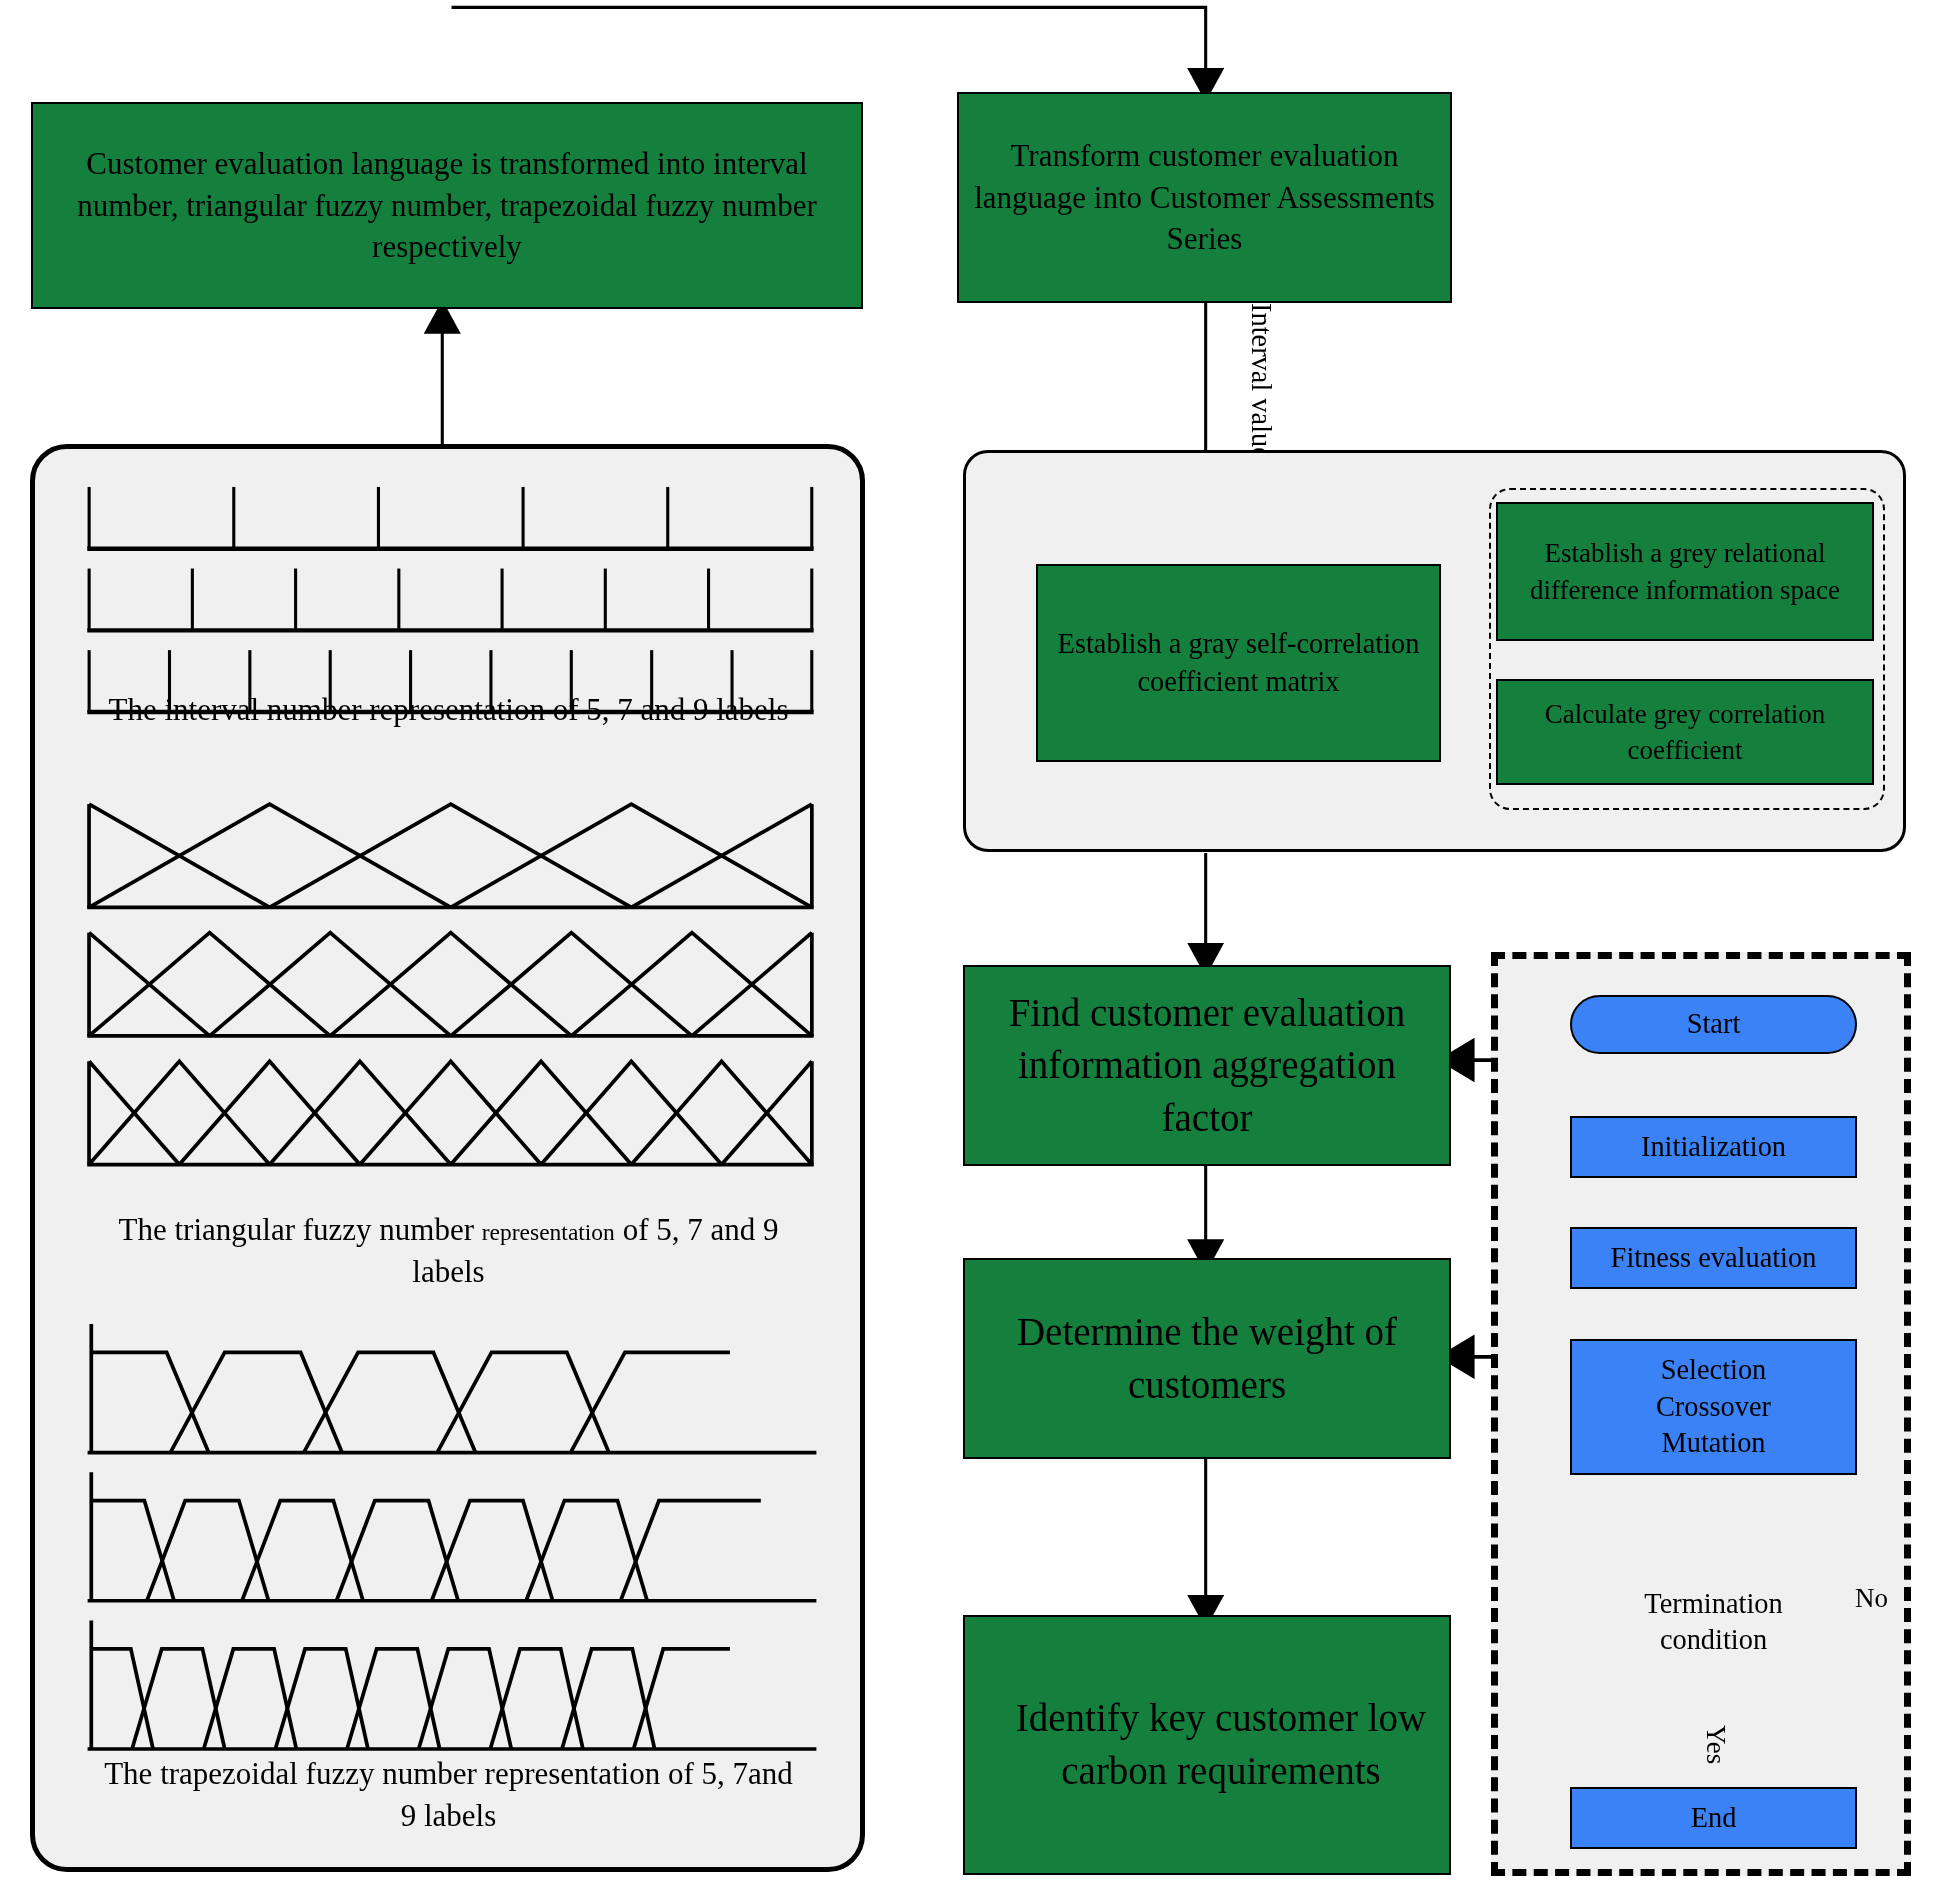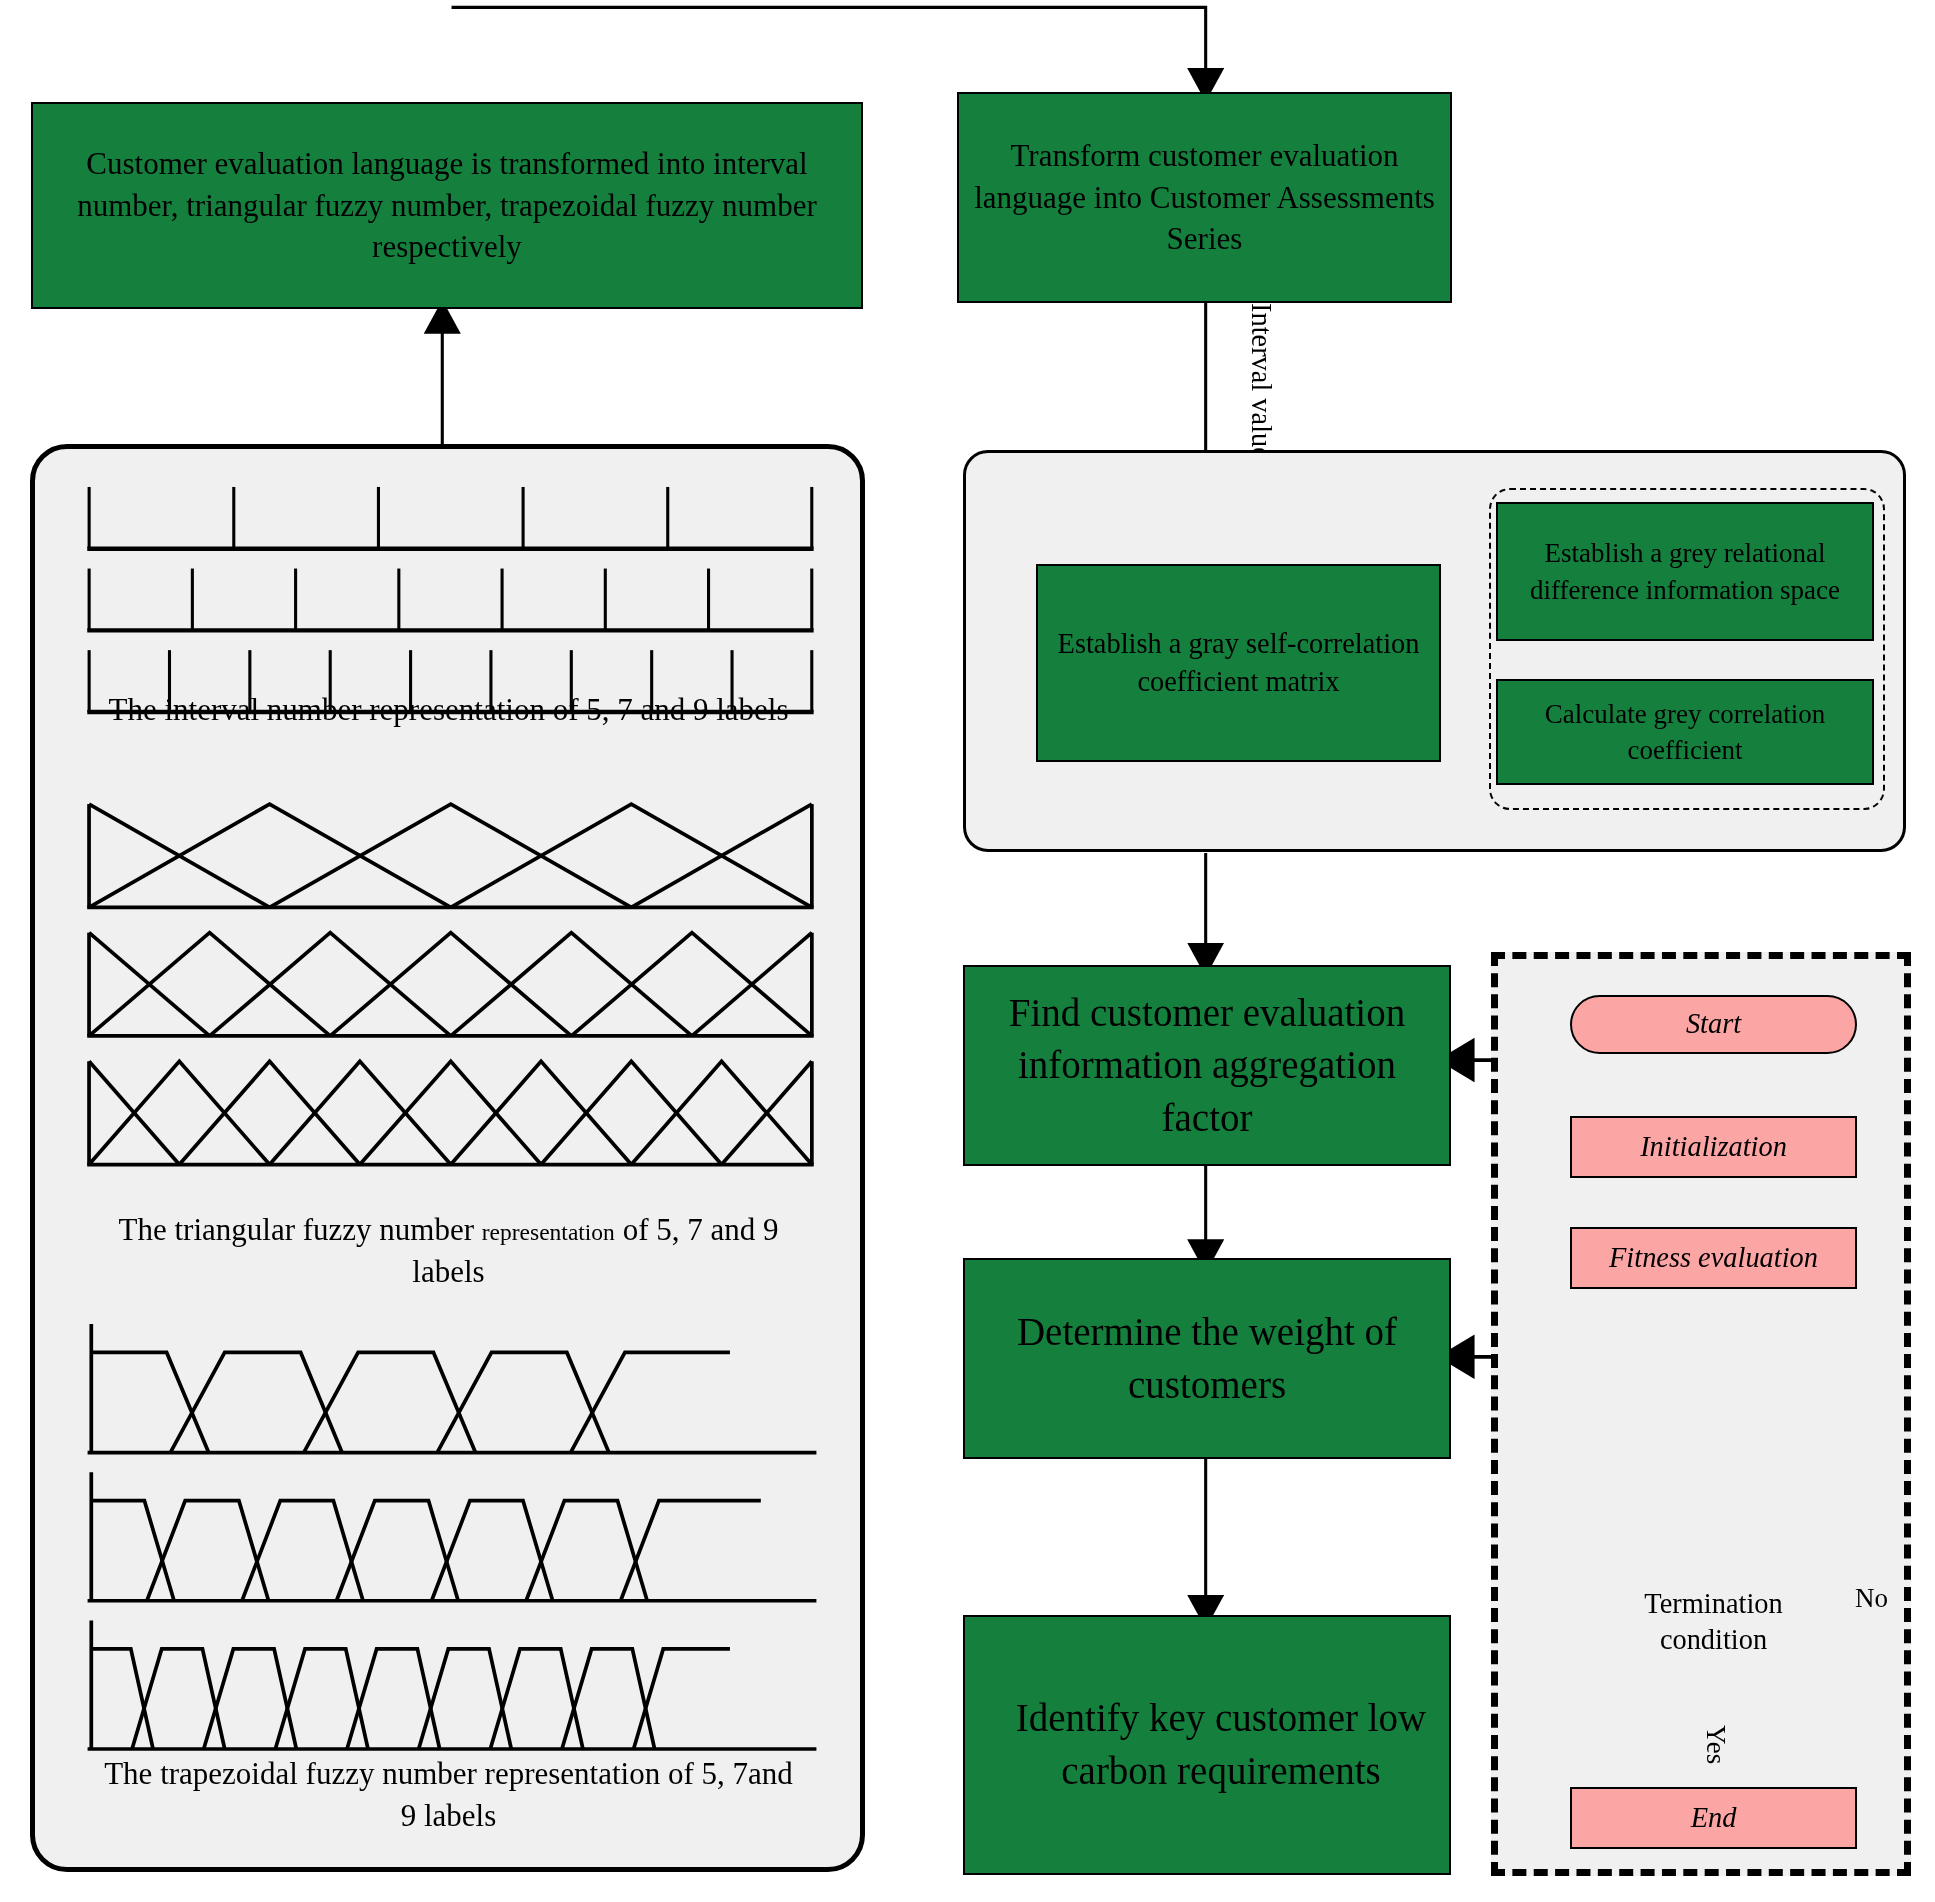--- a/index.html
+++ b/index.html
@@ -13,23 +13,23 @@
         display:flex;align-items:center;justify-content:center;
         text-align:center;line-height:1.35;box-sizing:border-box;}
   .pbox .txt{padding:0 13.6px;}
 
   .fs-48{font-size:39px;}
   .fs-50{font-size:31px;}
   .fs-46{font-size:28.4px;margin-left:36px;}
   .fs-44{font-size:27px;}
 
   
-  .wbox{position:absolute;background:#fca5a5;border:2.5px solid #000;
+  .wbox{position:absolute;background:#3b82f6;border:2.5px solid #000;
         display:flex;align-items:center;justify-content:center;
-        text-align:center;line-height:1.3;box-sizing:border-box;font-size:28.4px;font-style:italic;}
+        text-align:center;line-height:1.3;box-sizing:border-box;font-size:28.4px;}
 
   .stadium{border-radius:6182px;}
 
   
   .panel-round{position:absolute;background:#f0f0f0;border:5.6px solid #000;
                border-radius:37px;box-sizing:border-box;}
   .panel-round-thin{position:absolute;background:#f0f0f0;border:3.7px solid #000;
                border-radius:25px;box-sizing:border-box;}
   .panel-dashed-inner{position:absolute;background:transparent;
                border:2.5px dashed #000;border-radius:21px;box-sizing:border-box;}
@@ -274,20 +274,25 @@
   </div>
 
   <div class="wbox" style="left:1570px;top:1116px;width:287px;height:62px;">
     <span>Initialization</span>
   </div>
 
   <div class="wbox" style="left:1570px;top:1227px;width:287px;height:62px;">
     <span>Fitness evaluation</span>
   </div>
 
+  <div class="wbox" style="left:1570px;top:1339px;width:287px;height:136px;flex-direction:column;">
+    <span>Selection</span>
+    <span>Crossover</span>
+    <span>Mutation</span>
+  </div>
 
   <div style="position:absolute;left:1590px;top:1578px;width:247px;height:87px;
               display:flex;flex-direction:column;align-items:center;justify-content:center;
               font-size:28.4px;line-height:1.25;text-align:center;">
     <span>Termination</span>
     <span>condition</span>
   </div>
 
   <div style="position:absolute;left:1855px;top:1583px;font-size:27px;">No</div>
 

